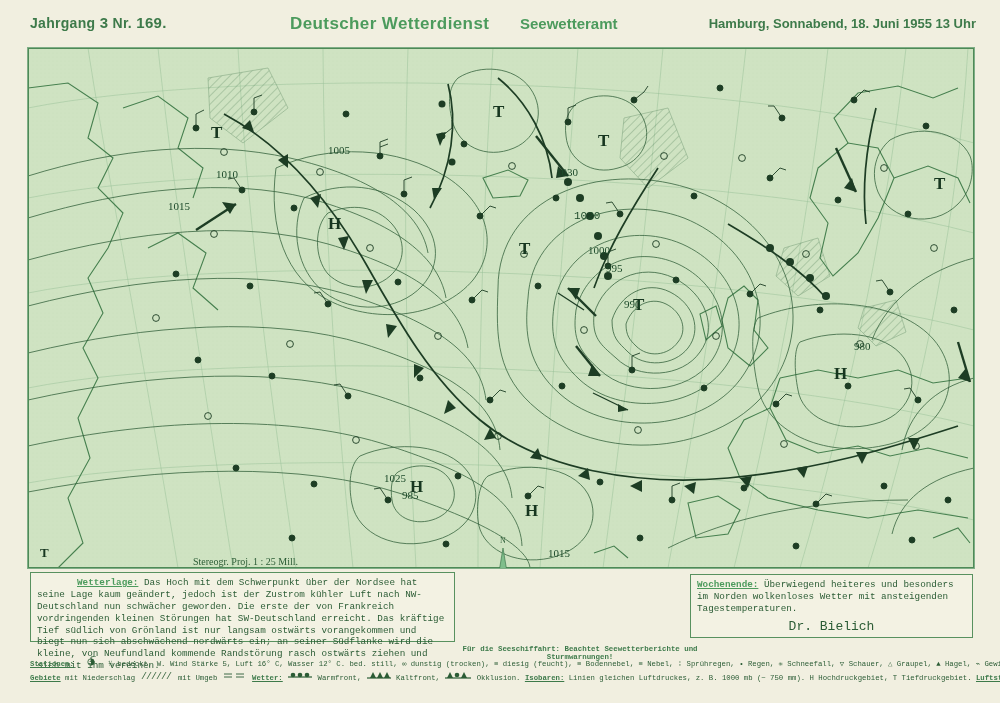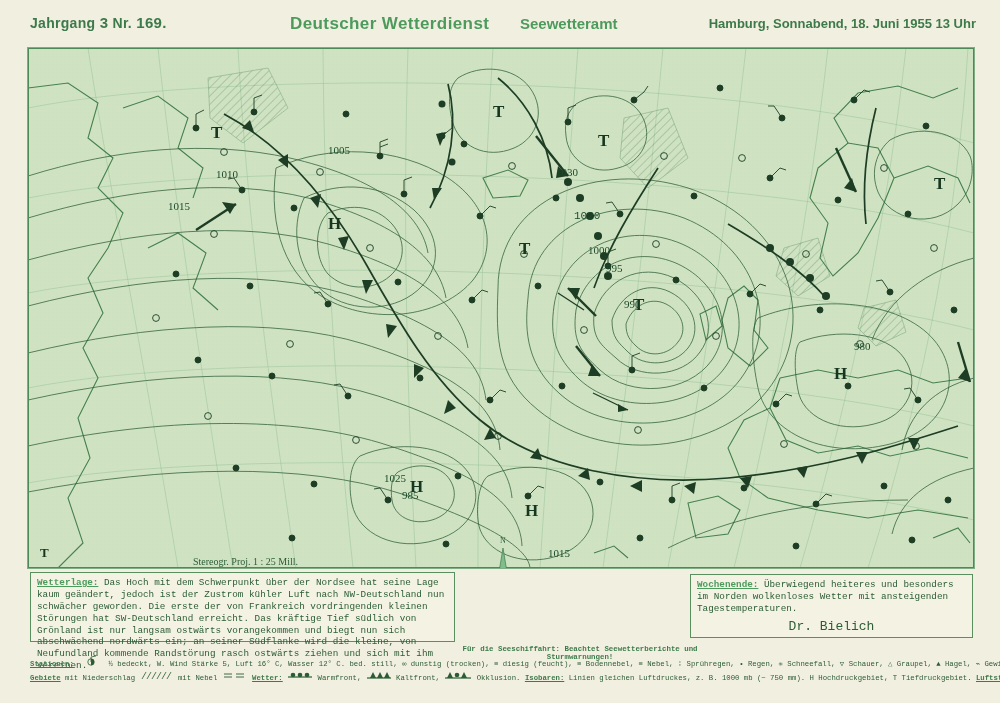--- a/index.html
+++ b/index.html
@@ -35,21 +35,21 @@
   .proj{position:absolute;left:165px;top:508px;font-size:10px;color:#2b5c35;font-family:"Liberation Serif", serif;}
 
   
   .wetterlage{
     position:absolute;left:30px;top:572px;width:425px;height:70px;
     border:1px solid #58915f;background:#f3f2e3;
     padding:4px 6px;box-sizing:border-box;
     font-size:9.3px;line-height:1.28;color:#2b5c35;
     font-family:"Liberation Mono", monospace;
   }
-  .wetterlage .kw{font-weight:bold;text-decoration:underline;color:#4c9b5d;}
+  .wetterlage .kw{font-weight:bold;text-decoration:underline;color:#4c9b5d;margin-left:40px;}
   .wochenende{
     position:absolute;left:690px;top:574px;width:283px;height:64px;
     border:1px solid #58915f;background:#f3f2e3;
     padding:4px 6px;box-sizing:border-box;
     font-size:9.3px;line-height:1.3;color:#2b5c35;
     font-family:"Liberation Mono", monospace;
   }
   .wochenende .kw{font-weight:bold;text-decoration:underline;color:#4c9b5d;}
   .signature{text-align:center;margin-top:4px;font-size:13px;}
 
@@ -457,21 +457,21 @@
             <g stroke="#2b5c35" stroke-width="0.8">
               <line x1="2" y1="8" x2="6" y2="1"></line>
               <line x1="7" y1="8" x2="11" y2="1"></line>
               <line x1="12" y1="8" x2="16" y2="1"></line>
               <line x1="17" y1="8" x2="21" y2="1"></line>
               <line x1="22" y1="8" x2="26" y2="1"></line>
               <line x1="27" y1="8" x2="31" y2="1"></line>
             </g>
           </svg>
       </span>
-      <span>mit Nebel</span>
+      <span>mit Umgeb</span>
       <span class="sym">
         <svg width="26" height="9" viewBox="0 0 26 9">
             <g stroke="#2b5c35" stroke-width="0.9" fill="none">
               <line x1="2" y1="3" x2="10" y2="3"></line>
               <line x1="2" y1="6" x2="10" y2="6"></line>
               <line x1="14" y1="3" x2="22" y2="3"></line>
               <line x1="14" y1="6" x2="22" y2="6"></line>
             </g>
           </svg>
       </span>

